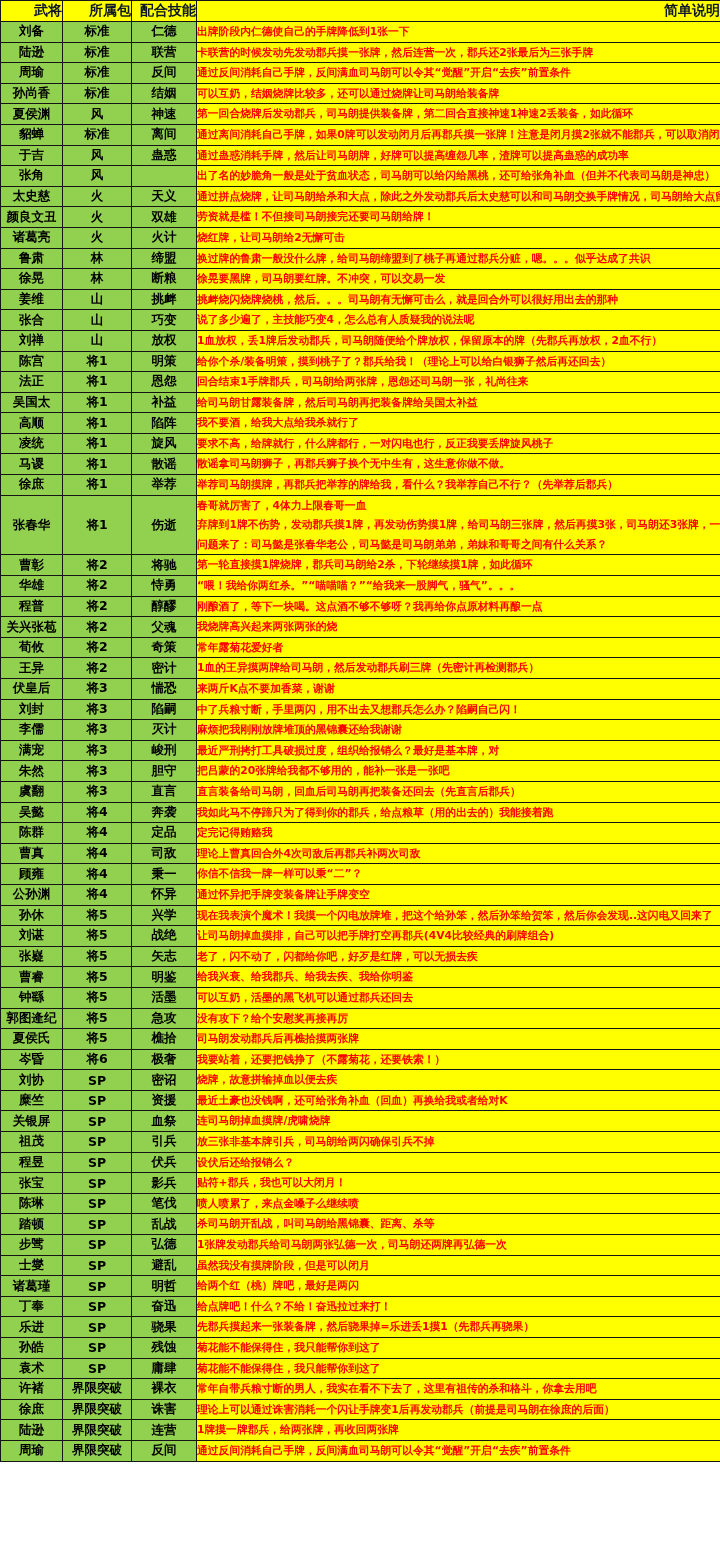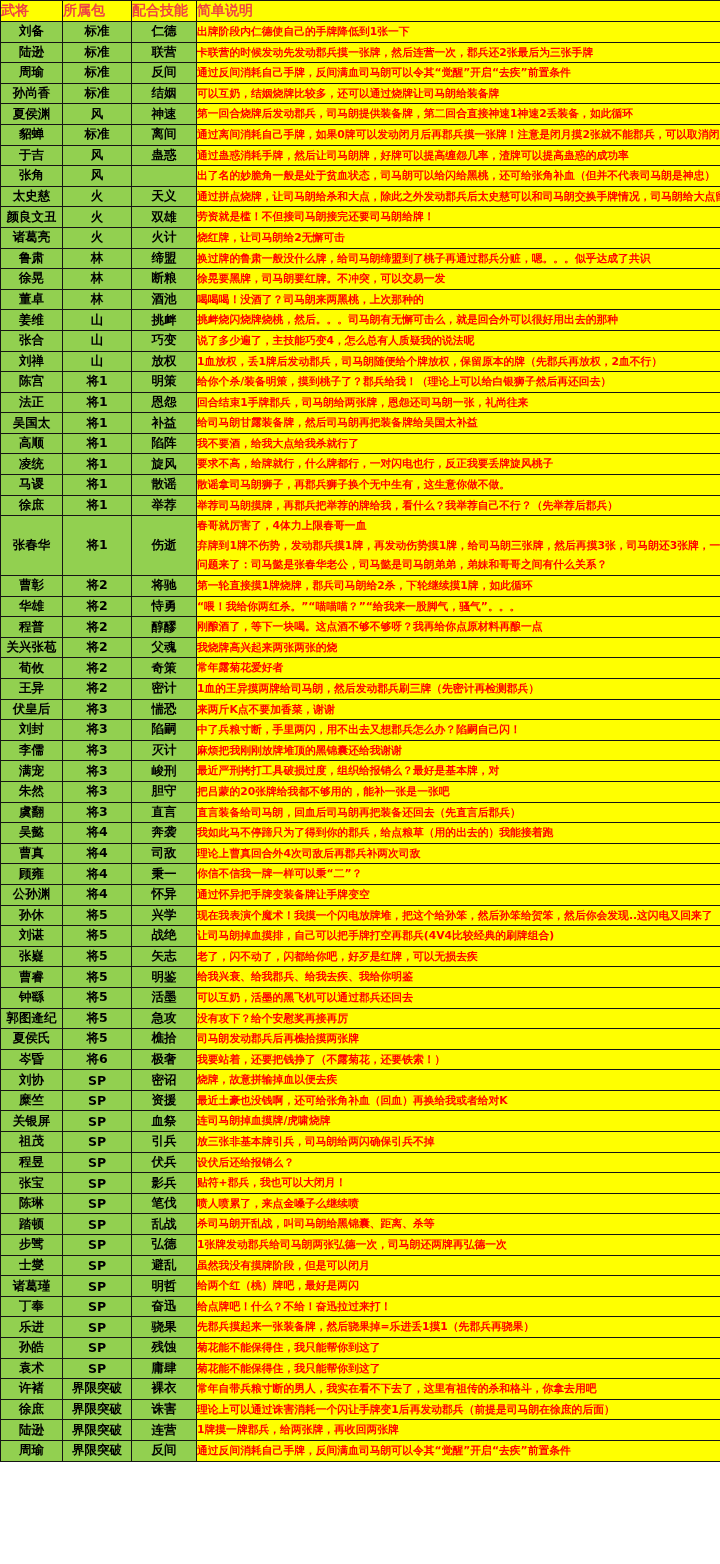--- a/index.html
+++ b/index.html
@@ -22,24 +22,24 @@
     white-space:nowrap;
     font-weight:bold;
     padding:0;
   }
   col.c-general{width:62px;}
   col.c-pack{width:69px;}
   col.c-skill{width:65px;}
   col.c-desc{width:524px;}
   thead th{
     background:var(--yellow);
-    color:#ef4444;
+    color:#0f172a;
     font-size:14px;
     height:20px;
-    text-align:left;
+    text-align:right;
   }
   td.green{
     background:var(--green);
     color:#000;
     text-align:center;
     font-size:12.5px;
     height:19.6px;
   }
   td.desc{
     background:var(--yellow);
@@ -172,28 +172,20 @@
       </tr>
       <tr>
         <td class="green">徐晃</td>
         <td class="green">林</td>
         <td class="green">断粮</td>
         <td class="desc">
           <div>徐晃要黑牌，司马朗要红牌。不冲突，可以交易一发</div>
         </td>
       </tr>
       <tr>
-        <td class="green">董卓</td>
-        <td class="green">林</td>
-        <td class="green">酒池</td>
-        <td class="desc">
-          <div>喝喝喝！没酒了？司马朗来两黑桃，上次那种的</div>
-        </td>
-      </tr>
-      <tr>
         <td class="green">姜维</td>
         <td class="green">山</td>
         <td class="green">挑衅</td>
         <td class="desc">
           <div>挑衅烧闪烧牌烧桃，然后。。。司马朗有无懈可击么，就是回合外可以很好用出去的那种</div>
         </td>
       </tr>
       <tr>
         <td class="green">张合</td>
         <td class="green">山</td>
@@ -371,20 +363,28 @@
         <td class="desc">
           <div>直言装备给司马朗，回血后司马朗再把装备还回去（先直言后郡兵）</div>
         </td>
       </tr>
       <tr>
         <td class="green">吴懿</td>
         <td class="green">将4</td>
         <td class="green">奔袭</td>
         <td class="desc">
           <div>我如此马不停蹄只为了得到你的郡兵，给点粮草（用的出去的）我能接着跑</div>
+        </td>
+      </tr>
+      <tr>
+        <td class="green">陈群</td>
+        <td class="green">将4</td>
+        <td class="green">定品</td>
+        <td class="desc">
+          <div>定完记得贿赂我</div>
         </td>
       </tr>
       <tr>
         <td class="green">曹真</td>
         <td class="green">将4</td>
         <td class="green">司敌</td>
         <td class="desc">
           <div>理论上曹真回合外4次司敌后再郡兵补两次司敌</div>
         </td>
       </tr>

